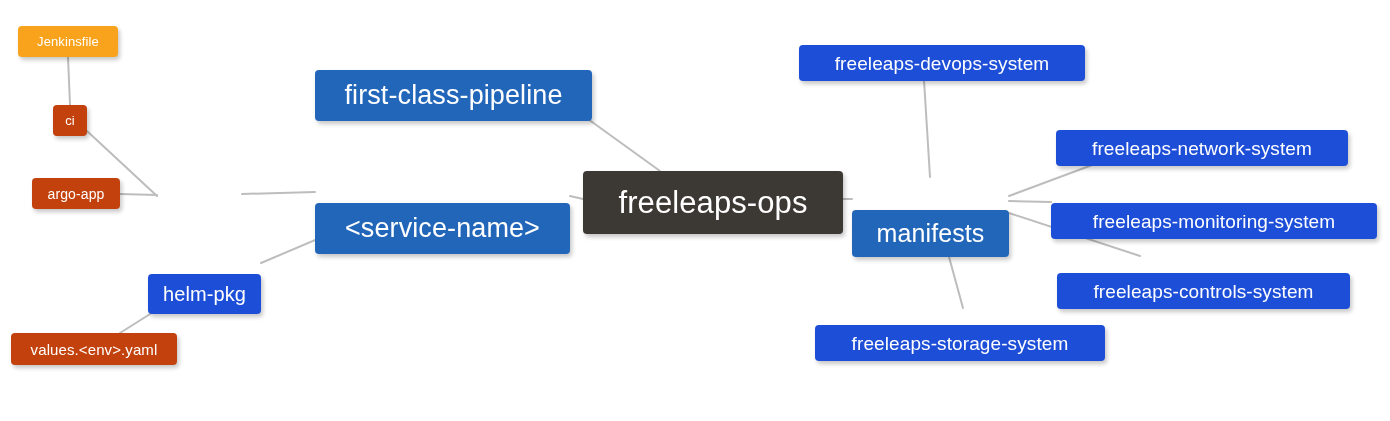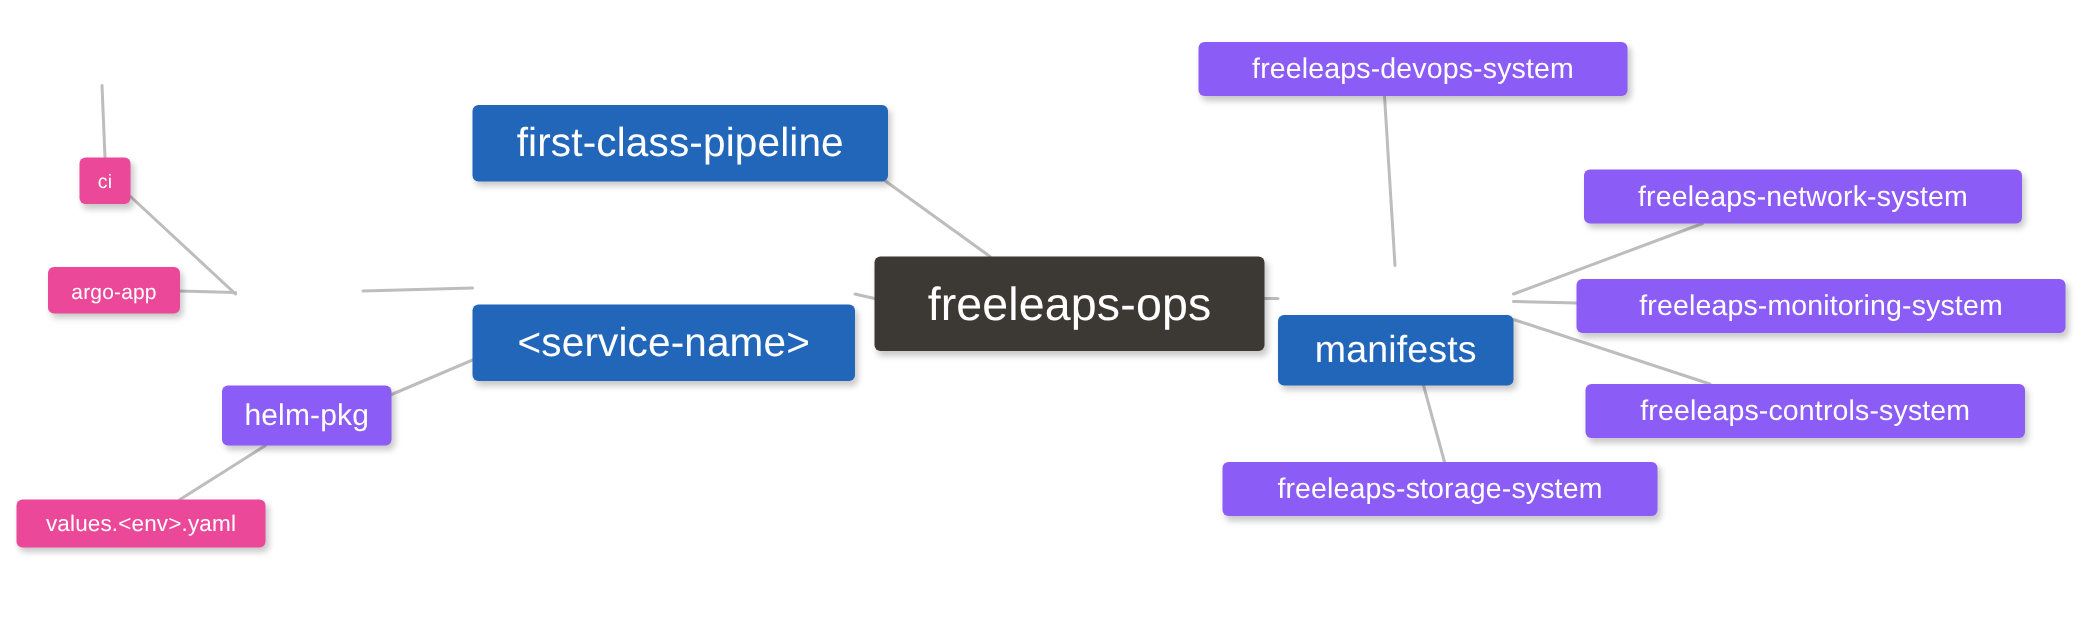--- a/index.html
+++ b/index.html
@@ -37,22 +37,22 @@
     color: #ffffff;
     white-space: nowrap;
     line-height: 1;
     box-shadow: 2px 3px 4px rgba(0,0,0,0.22);
     padding: 0 10px;
     z-index: 2;
     letter-spacing: 0.1px;
   }
   .n-root   { background: #3c3833; }
   .n-blue   { background: #2266ba; margin-top: 33px; }
-  .n-green  { background: #8b5cf6; }
-  .n-red    { background: #ec4899; }
+  .n-green  { background: #1d4ed8; margin-top: 17px; }
+  .n-red    { background: #c2410c; }
   .n-amber  { background: #f9a31c; }
 </style>
 </head>
 <body>
 
 <div id="canvas">
   <svg id="edges" width="1390" height="421" viewBox="0 0 1390 421">
       <line x1="68" y1="57" x2="70" y2="105" stroke="#bdbdbd" stroke-width="2" stroke-linecap="round"></line>
       <line x1="87" y1="131" x2="157" y2="196" stroke="#bdbdbd" stroke-width="2" stroke-linecap="round"></line>
       <line x1="120" y1="194" x2="157" y2="195" stroke="#bdbdbd" stroke-width="2" stroke-linecap="round"></line>
@@ -61,20 +61,23 @@
       <line x1="177" y1="297" x2="120" y2="333" stroke="#bdbdbd" stroke-width="2" stroke-linecap="round"></line>
       <line x1="570" y1="196" x2="583" y2="199" stroke="#bdbdbd" stroke-width="2" stroke-linecap="round"></line>
       <line x1="545" y1="88" x2="660" y2="171" stroke="#bdbdbd" stroke-width="2" stroke-linecap="round"></line>
       <line x1="843" y1="199" x2="852" y2="199" stroke="#bdbdbd" stroke-width="2" stroke-linecap="round"></line>
       <line x1="930" y1="177" x2="923" y2="64" stroke="#bdbdbd" stroke-width="2" stroke-linecap="round"></line>
       <line x1="1009" y1="196" x2="1135" y2="149" stroke="#bdbdbd" stroke-width="2" stroke-linecap="round"></line>
       <line x1="1009" y1="201" x2="1051" y2="202" stroke="#bdbdbd" stroke-width="2" stroke-linecap="round"></line>
       <line x1="1009" y1="213" x2="1140" y2="256" stroke="#bdbdbd" stroke-width="2" stroke-linecap="round"></line>
       <line x1="940" y1="224" x2="963" y2="308" stroke="#bdbdbd" stroke-width="2" stroke-linecap="round"></line>
     </svg>
+<div class="node n-amber" style="left: 18px; top: 26px; width: 100px; height: 31px; font-size: 13px;">
+      <span>Jenkinsfile</span>
+    </div>
     <div class="node n-red" style="left: 53px; top: 105px; width: 34px; height: 31px; font-size: 13px;">
       <span>ci</span>
     </div>
     <div class="node n-red" style="left: 32px; top: 178px; width: 88px; height: 31px; font-size: 14px;">
       <span>argo-app</span>
     </div>
     <div class="node n-red" style="left: 11px; top: 333px; width: 166px; height: 32px; font-size: 15px;">
       <span>values.&lt;env&gt;.yaml</span>
     </div>
     <div class="node n-green" style="left: 148px; top: 257px; width: 113px; height: 40px; font-size: 20px;">

